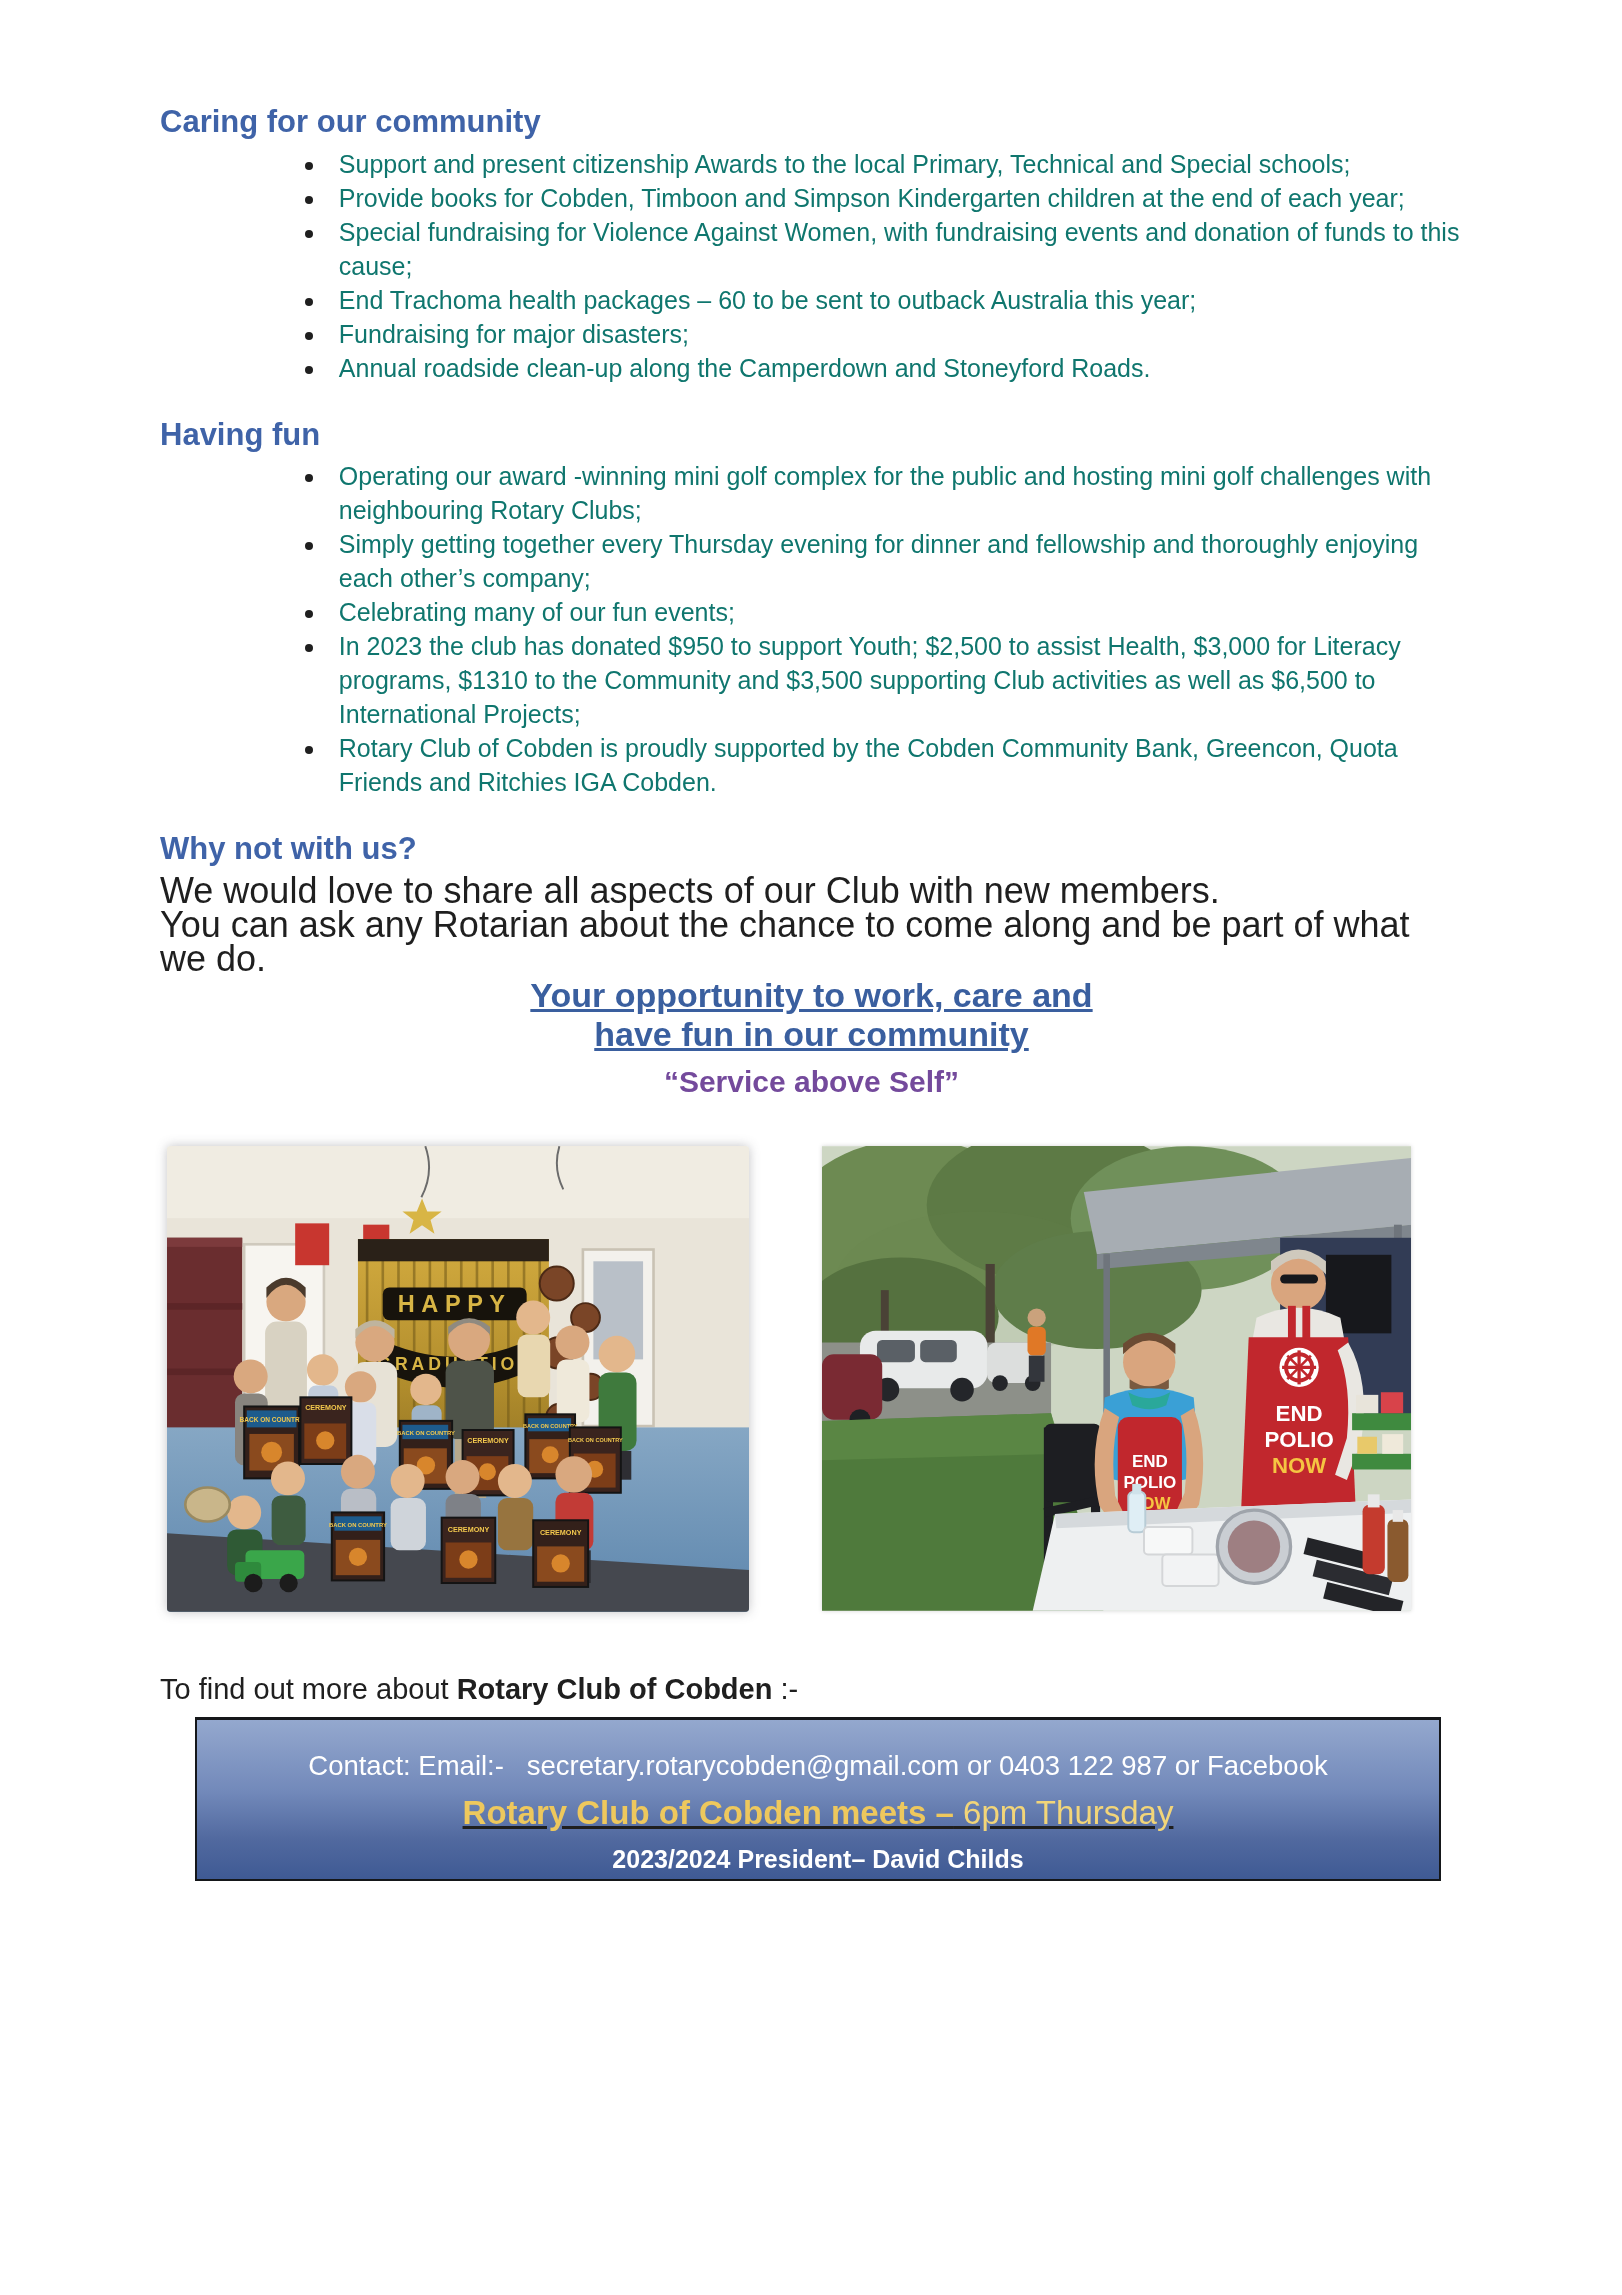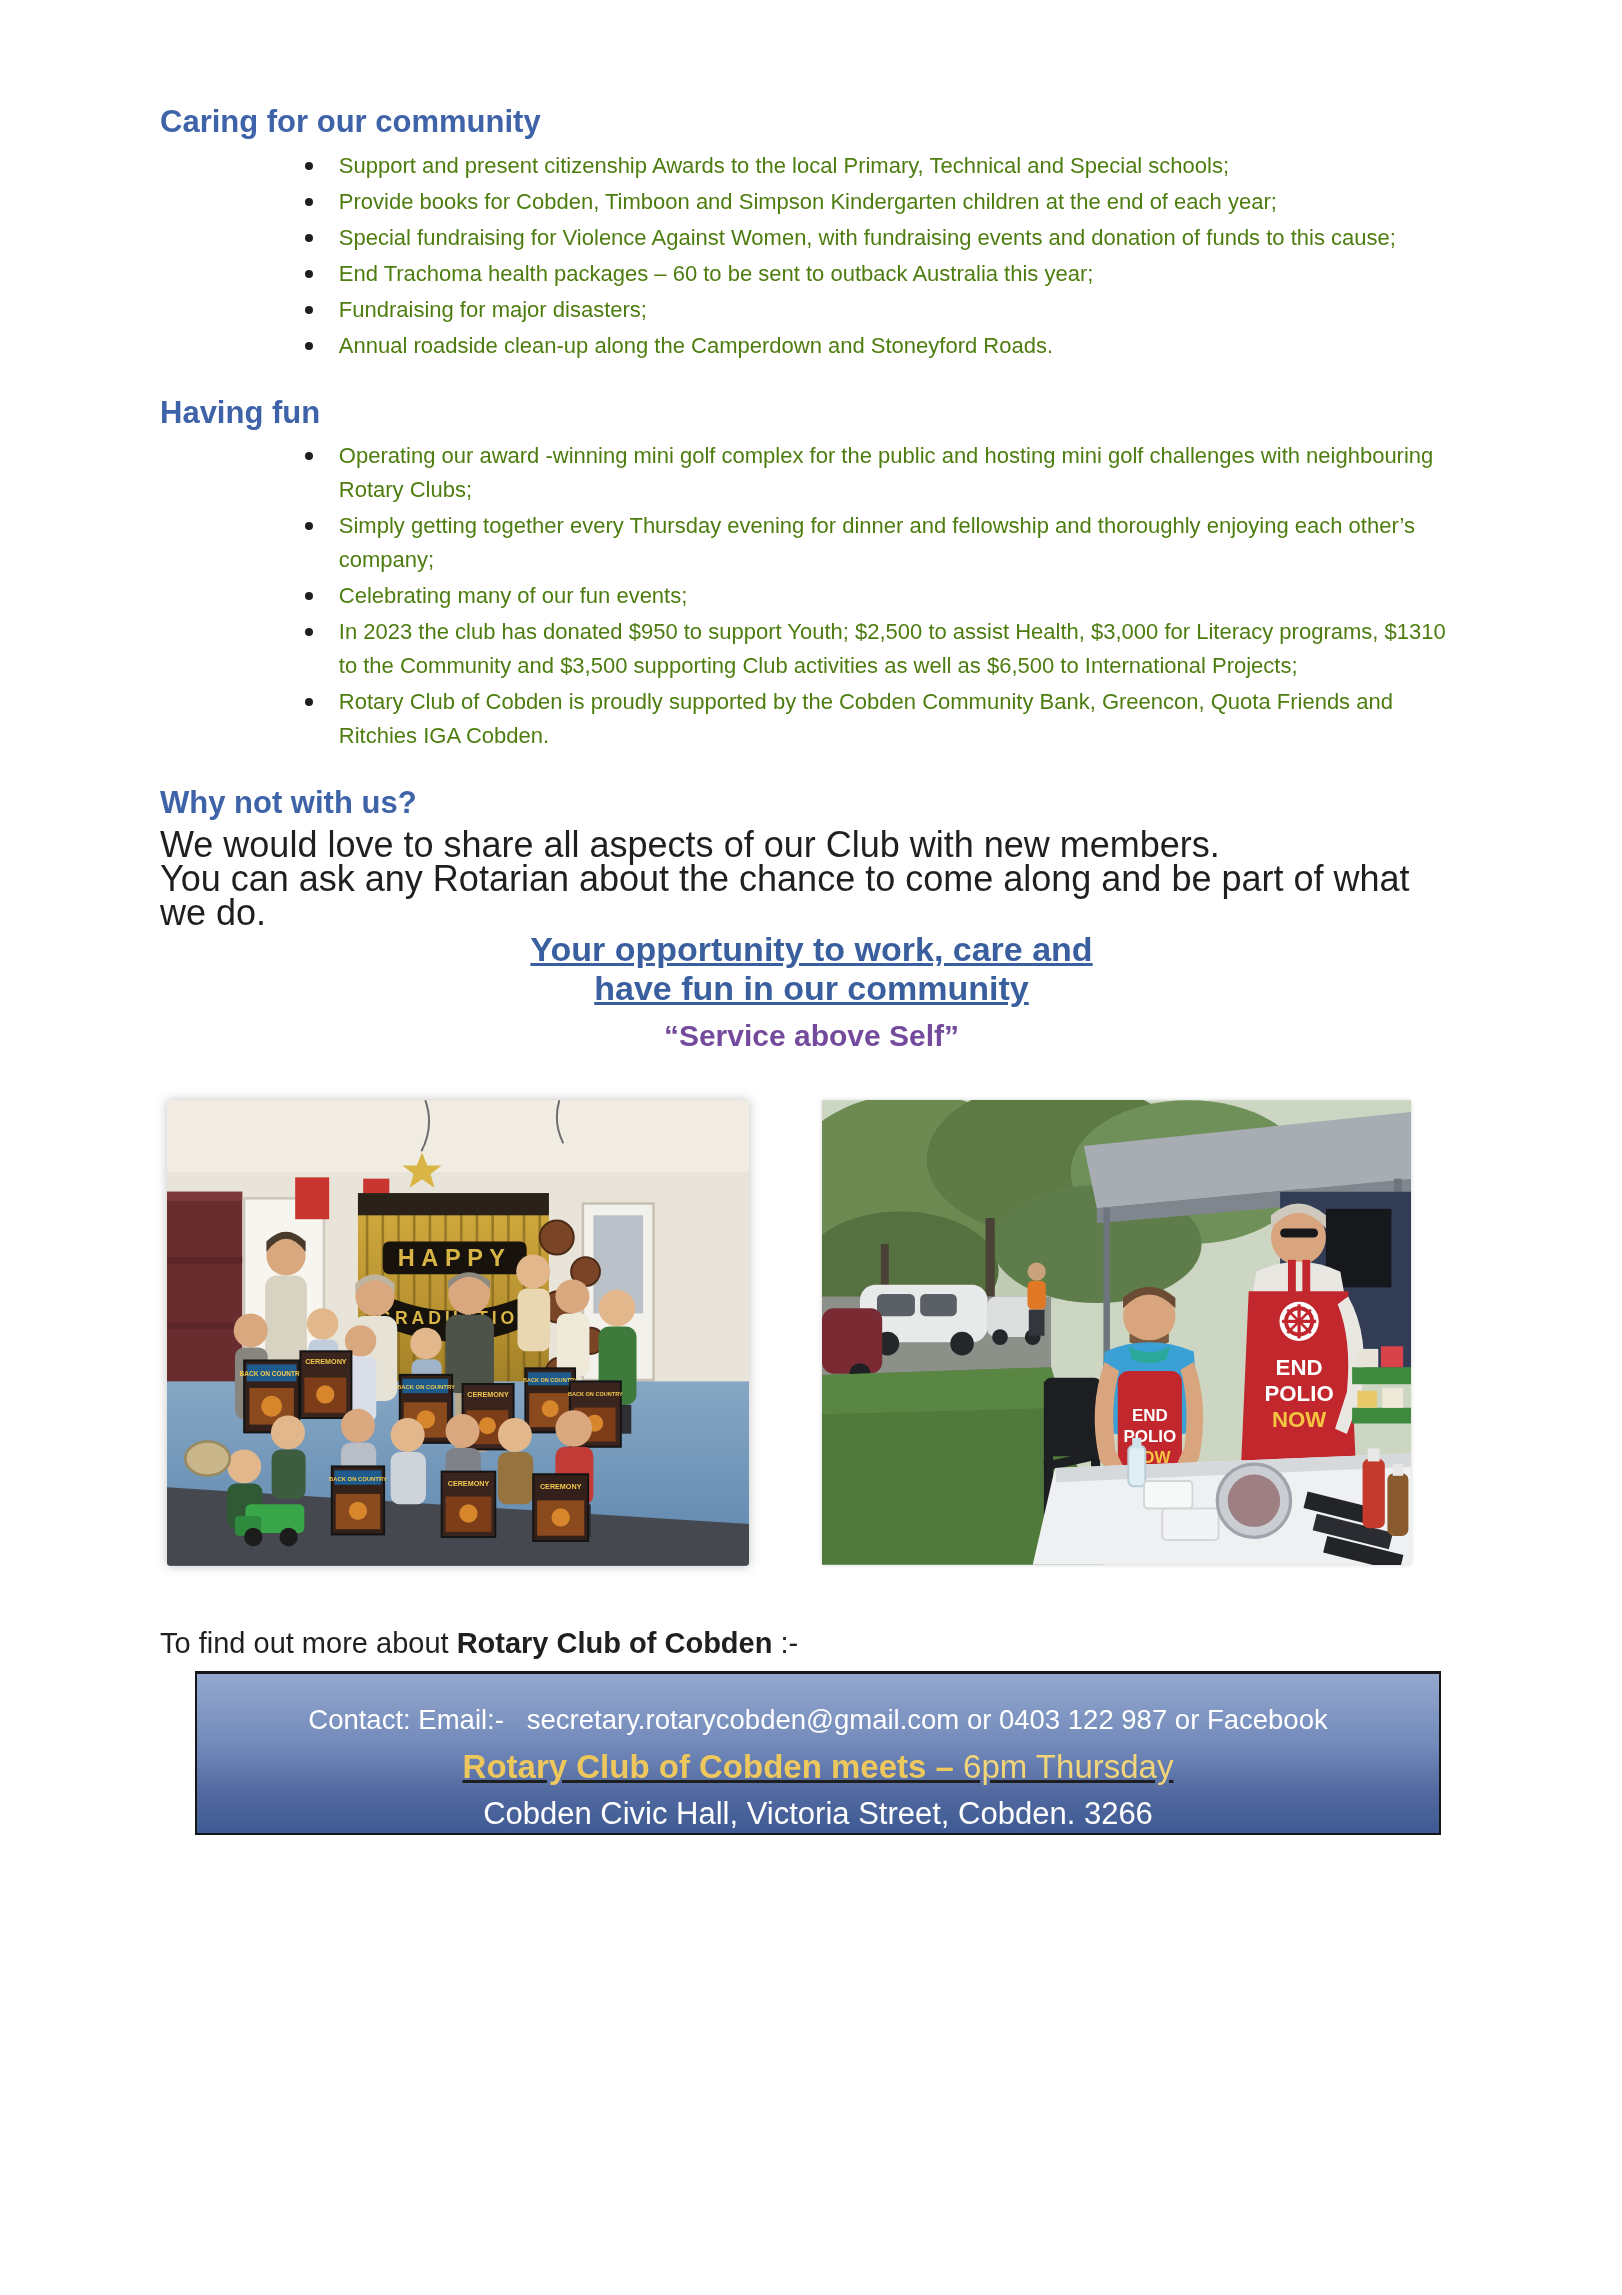--- a/index.html
+++ b/index.html
@@ -13,21 +13,21 @@
 
   h2.sect{
     font-size:31px;line-height:37px;margin:0;font-weight:bold;
     color:#3f63a8;
     text-decoration-thickness:3.3px;text-underline-offset:7.9px;
   }
   h2.sect.mt{margin-top:31px;}
 
   ul.bullets{
     margin:6.5px 0 0 0;padding-left:167px;
-    font-size:22px;line-height:34px;color:#4d7c0f;
+    font-size:25px;line-height:34px;color:#0f766e;
   }
   ul.bullets li{margin:0;padding-left:11.8px;}
   ul.bullets li::marker{color:#1f1f1f;font-size:25px;}
 
   .para{font-size:36px;line-height:34px;margin:6.5px 0 0 0;}
   .para p{margin:0;}
 
   .callout{
     text-align:center;font-weight:bold;
     font-size:34px;line-height:39px;color:#3a5f9f;text-decoration:underline;
@@ -391,19 +391,18 @@
 
     <div class="findout">
       <span>To find out more about </span><b>Rotary Club of Cobden</b><span> :-</span>
     </div>
 
     <div class="contact-box">
       <div class="cb-contact">Contact: Email:-   secretary.rotarycobden@gmail.com or 0403 122 987 or Facebook</div>
       <div class="cb-meets">
         <span class="bold">Rotary Club of Cobden meets –</span><span class="reg"> 6pm Thursday</span>
       </div>
-      <div class="cb-address">Cobden Civic Hall, Victoria Street, Cobden.  3266</div>
       <div class="cb-president">2023/2024 President– David Childs</div>
     </div>
 
   </div>
 </div>
 
 
 </body></html>

